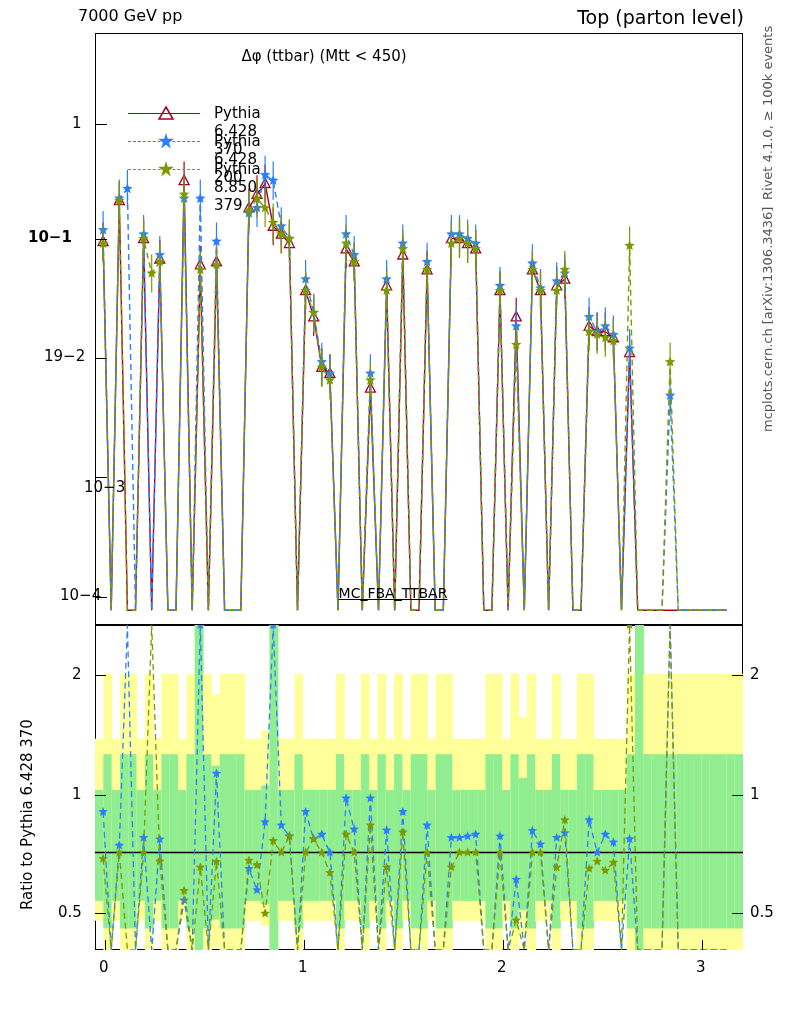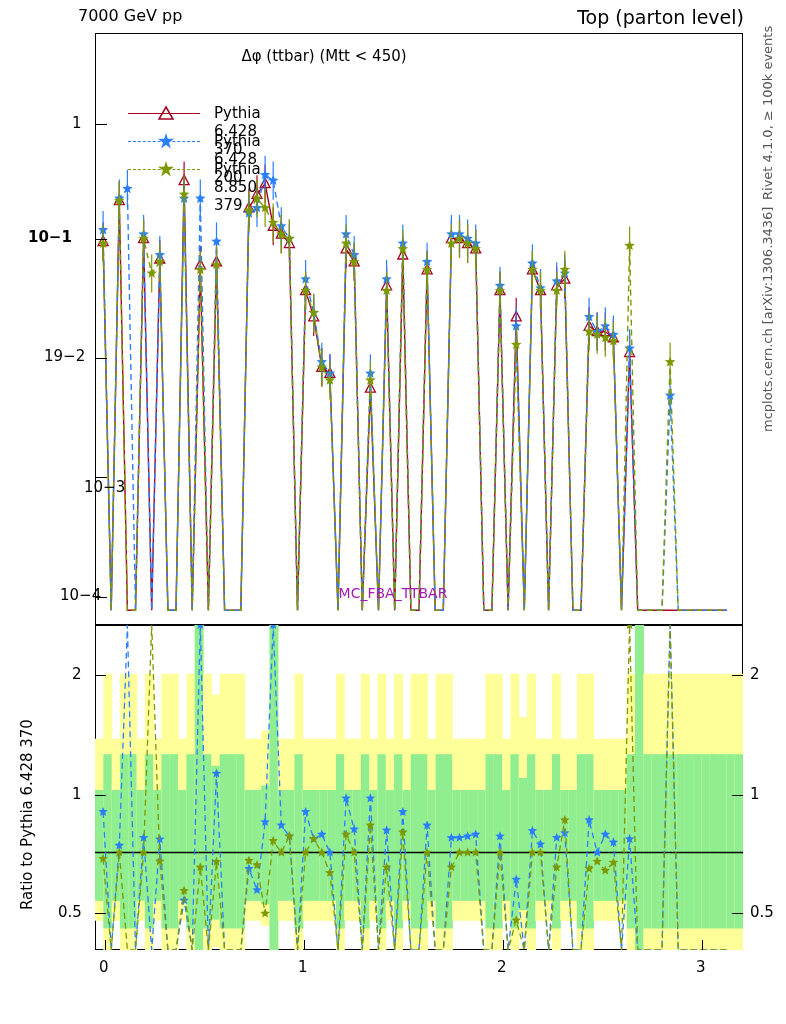--- a/index.html
+++ b/index.html
@@ -31,21 +31,21 @@
   .tlabel{position:absolute;font-size:15px;white-space:nowrap;}
 
   
   #legend{position:absolute;left:128px;top:100px;font-size:15px;}
   .leg-row{position:relative;height:28px;}
   .leg-line{position:absolute;left:0;top:13px;width:72px;height:0;border-top-width:1.6px;}
   .leg-mark{position:absolute;left:30px;top:5px;width:16px;height:16px;}
   .leg-text{position:absolute;left:86px;top:4px;}
 
   
-  #watermark{position:absolute;left:0;width:786px;text-align:center;top:585px;font-size:14px;color:#a21caf;}
+  #watermark{position:absolute;left:0;width:786px;text-align:center;top:585px;font-size:14px;color:#000000;text-decoration:underline;}
 
   svg{display:block;}
 </style>
 </head>
 <body>
 
 <div id="root">
 
   <div class="txt" id="hdr-left">7000 GeV pp</div>
   <div class="txt" id="hdr-right">Top (parton level)</div>

